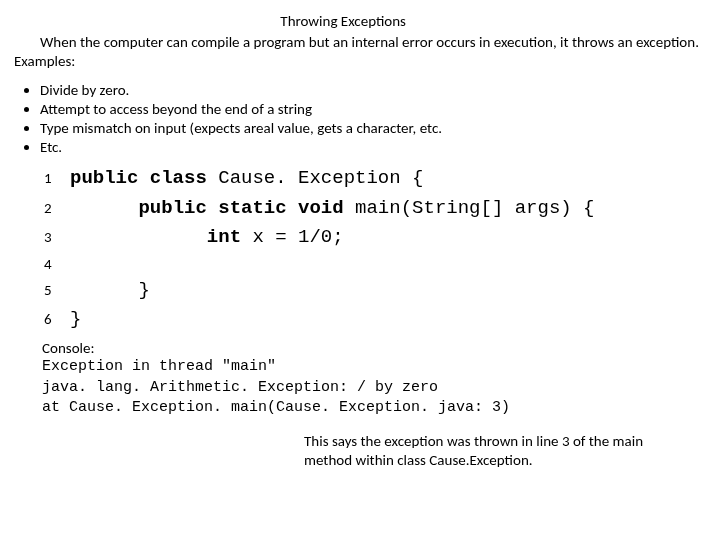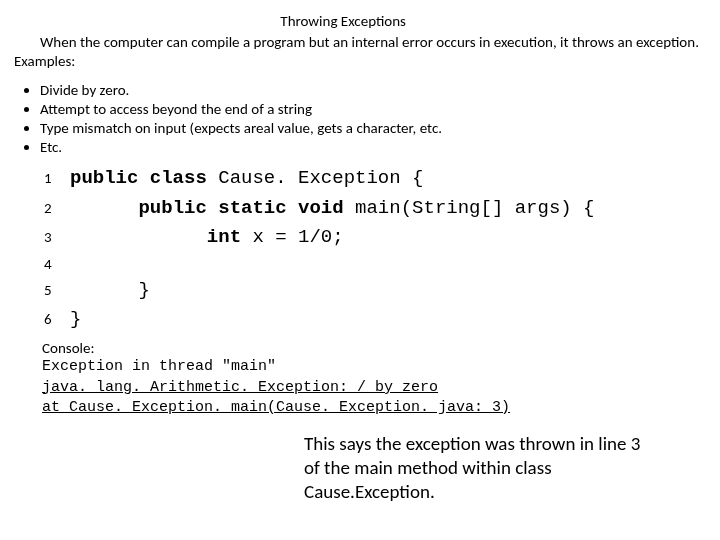--- a/index.html
+++ b/index.html
@@ -55,26 +55,25 @@
   }
   .console-label {
     font-family: Calibri, Arial, sans-serif;
   }
   .console-text {
     font-family: "Courier New", monospace;
     font-size: 15px;
     line-height: 1.35;
   }
   .console-text .ul {
-    text-decoration: underline;
   }
   .caption {
     margin: 14px 0 0 290px;
     width: 350px;
-    font-size: 19px;
+    font-size: 15px;
     line-height: 1.25;
   }
 </style>
 </head>
 <body>
 
 <div class="title">Throwing Exceptions</div>
 
 <div class="intro">When the computer can compile a program but an internal error occurs in execution, it throws an exception.</div>
 

